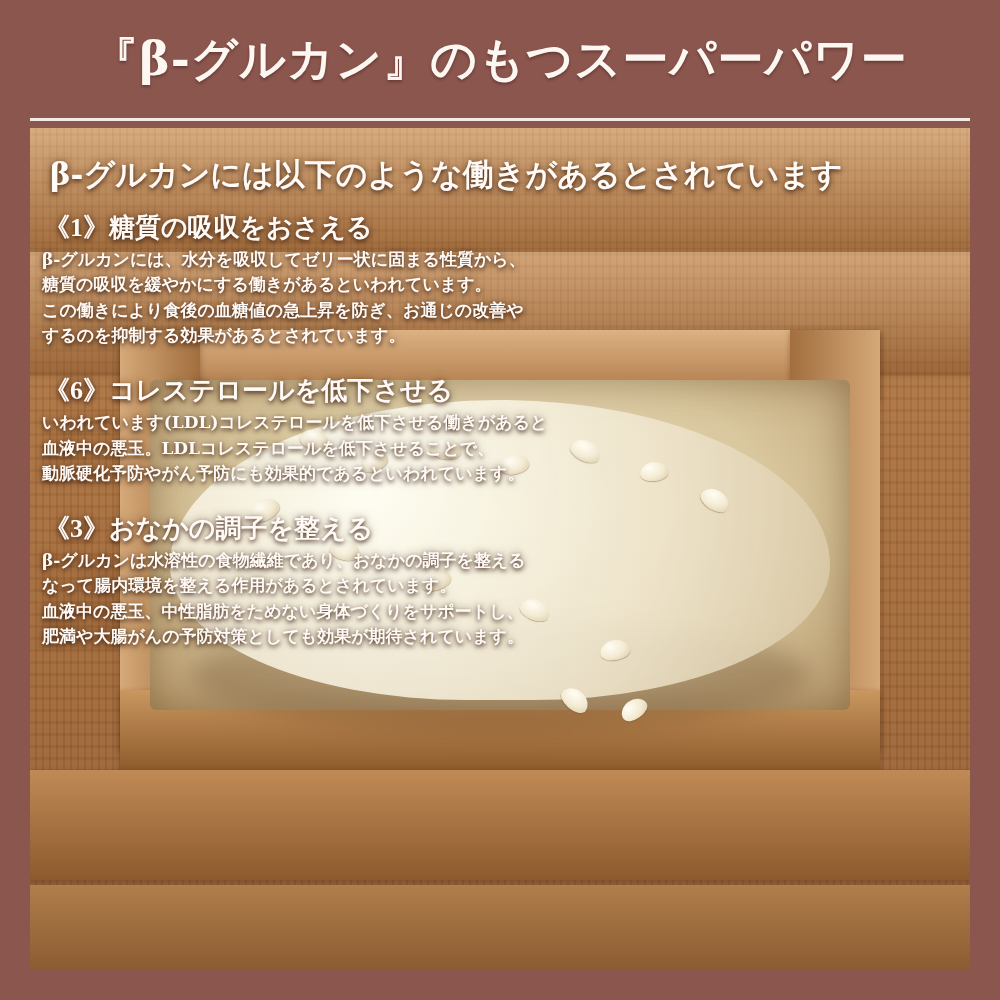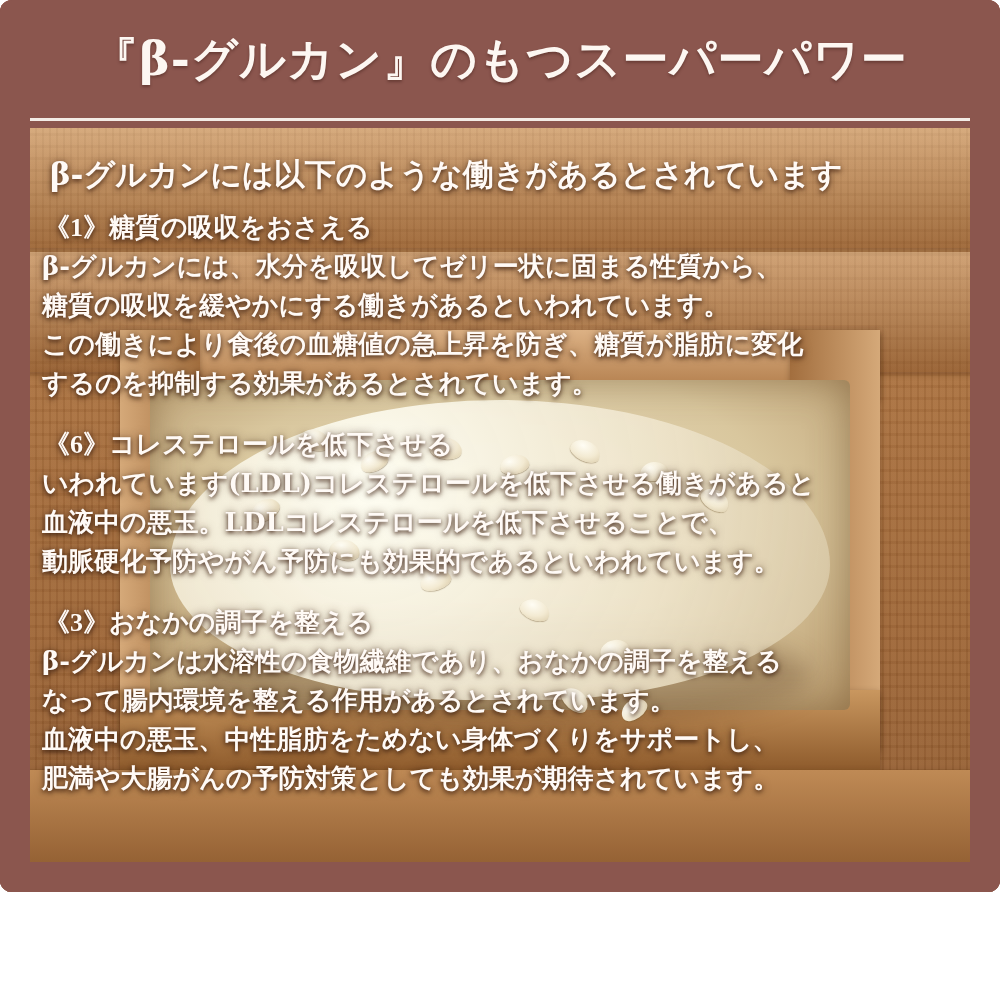--- a/index.html
+++ b/index.html
@@ -3,25 +3,24 @@
 <meta charset="utf-8">
 <style>
   html, body {
     margin: 0;
     padding: 0;
     background: #ffffff;
   }
   .page {
     position: relative;
     width: 1000px;
-    height: 892px;
+    height: 1000px;
     overflow: hidden;
     font-family: "Liberation Serif", "DejaVu Serif", serif;
     background: #701a75;
-    border-radius: 12px;
   }
 
   
   .photo {
     position: absolute;
     inset: 0;
     background-color: #a9764f;
     overflow: hidden;
   }
   
@@ -122,21 +121,21 @@
     color: #fffaf6;
     font-size: 26px;
     font-weight: 700;
     line-height: 1.35;
     margin: 0 0 2px 12px;
     text-shadow: 0 2px 4px rgba(60,30,15,0.8), 0 0 9px rgba(60,30,15,0.5);
     font-family: Liberation Serif, serif;
   }
   .sec-body {
     color: #fffaf6;
-    font-size: 26px;
+    font-size: 17px;
     font-weight: 600;
     line-height: 1.5;
     margin: 0 0 0 10px;
     text-shadow: 0 2px 4px rgba(60,30,15,0.85), 0 0 9px rgba(55,28,12,0.55);
     font-family: "DejaVu Serif", "Liberation Serif", serif;
   }
   .sec-body div { white-space: nowrap; }
   .gap { height: 10px; }
 </style>
 </head>
@@ -188,21 +187,21 @@
   <div class="title">『β-グルカン』のもつスーパーパワー</div>
 
   <div class="content">
     <div class="lede">β-グルカンには以下のような働きがあるとされています</div>
 
     <div class="section">
       <div class="sec-head">《1》糖質の吸収をおさえる</div>
       <div class="sec-body">
         <div>β-グルカンには、水分を吸収してゼリー状に固まる性質から、</div>
         <div>糖質の吸収を緩やかにする働きがあるといわれています。</div>
-        <div>この働きにより食後の血糖値の急上昇を防ぎ、糖質が脂肪に変化</div>
+        <div>この働きにより食後の血糖値の急上昇を防ぎ、お通じの改善や</div>
         <div>するのを抑制する効果があるとされています。</div>
       </div>
     </div>
 
     <div class="gap"></div>
 
     <div class="section">
       <div class="sec-head">《6》コレステロールを低下させる</div>
       <div class="sec-body">
         <div>いわれています(LDL)コレステロールを低下させる働きがあると</div>

